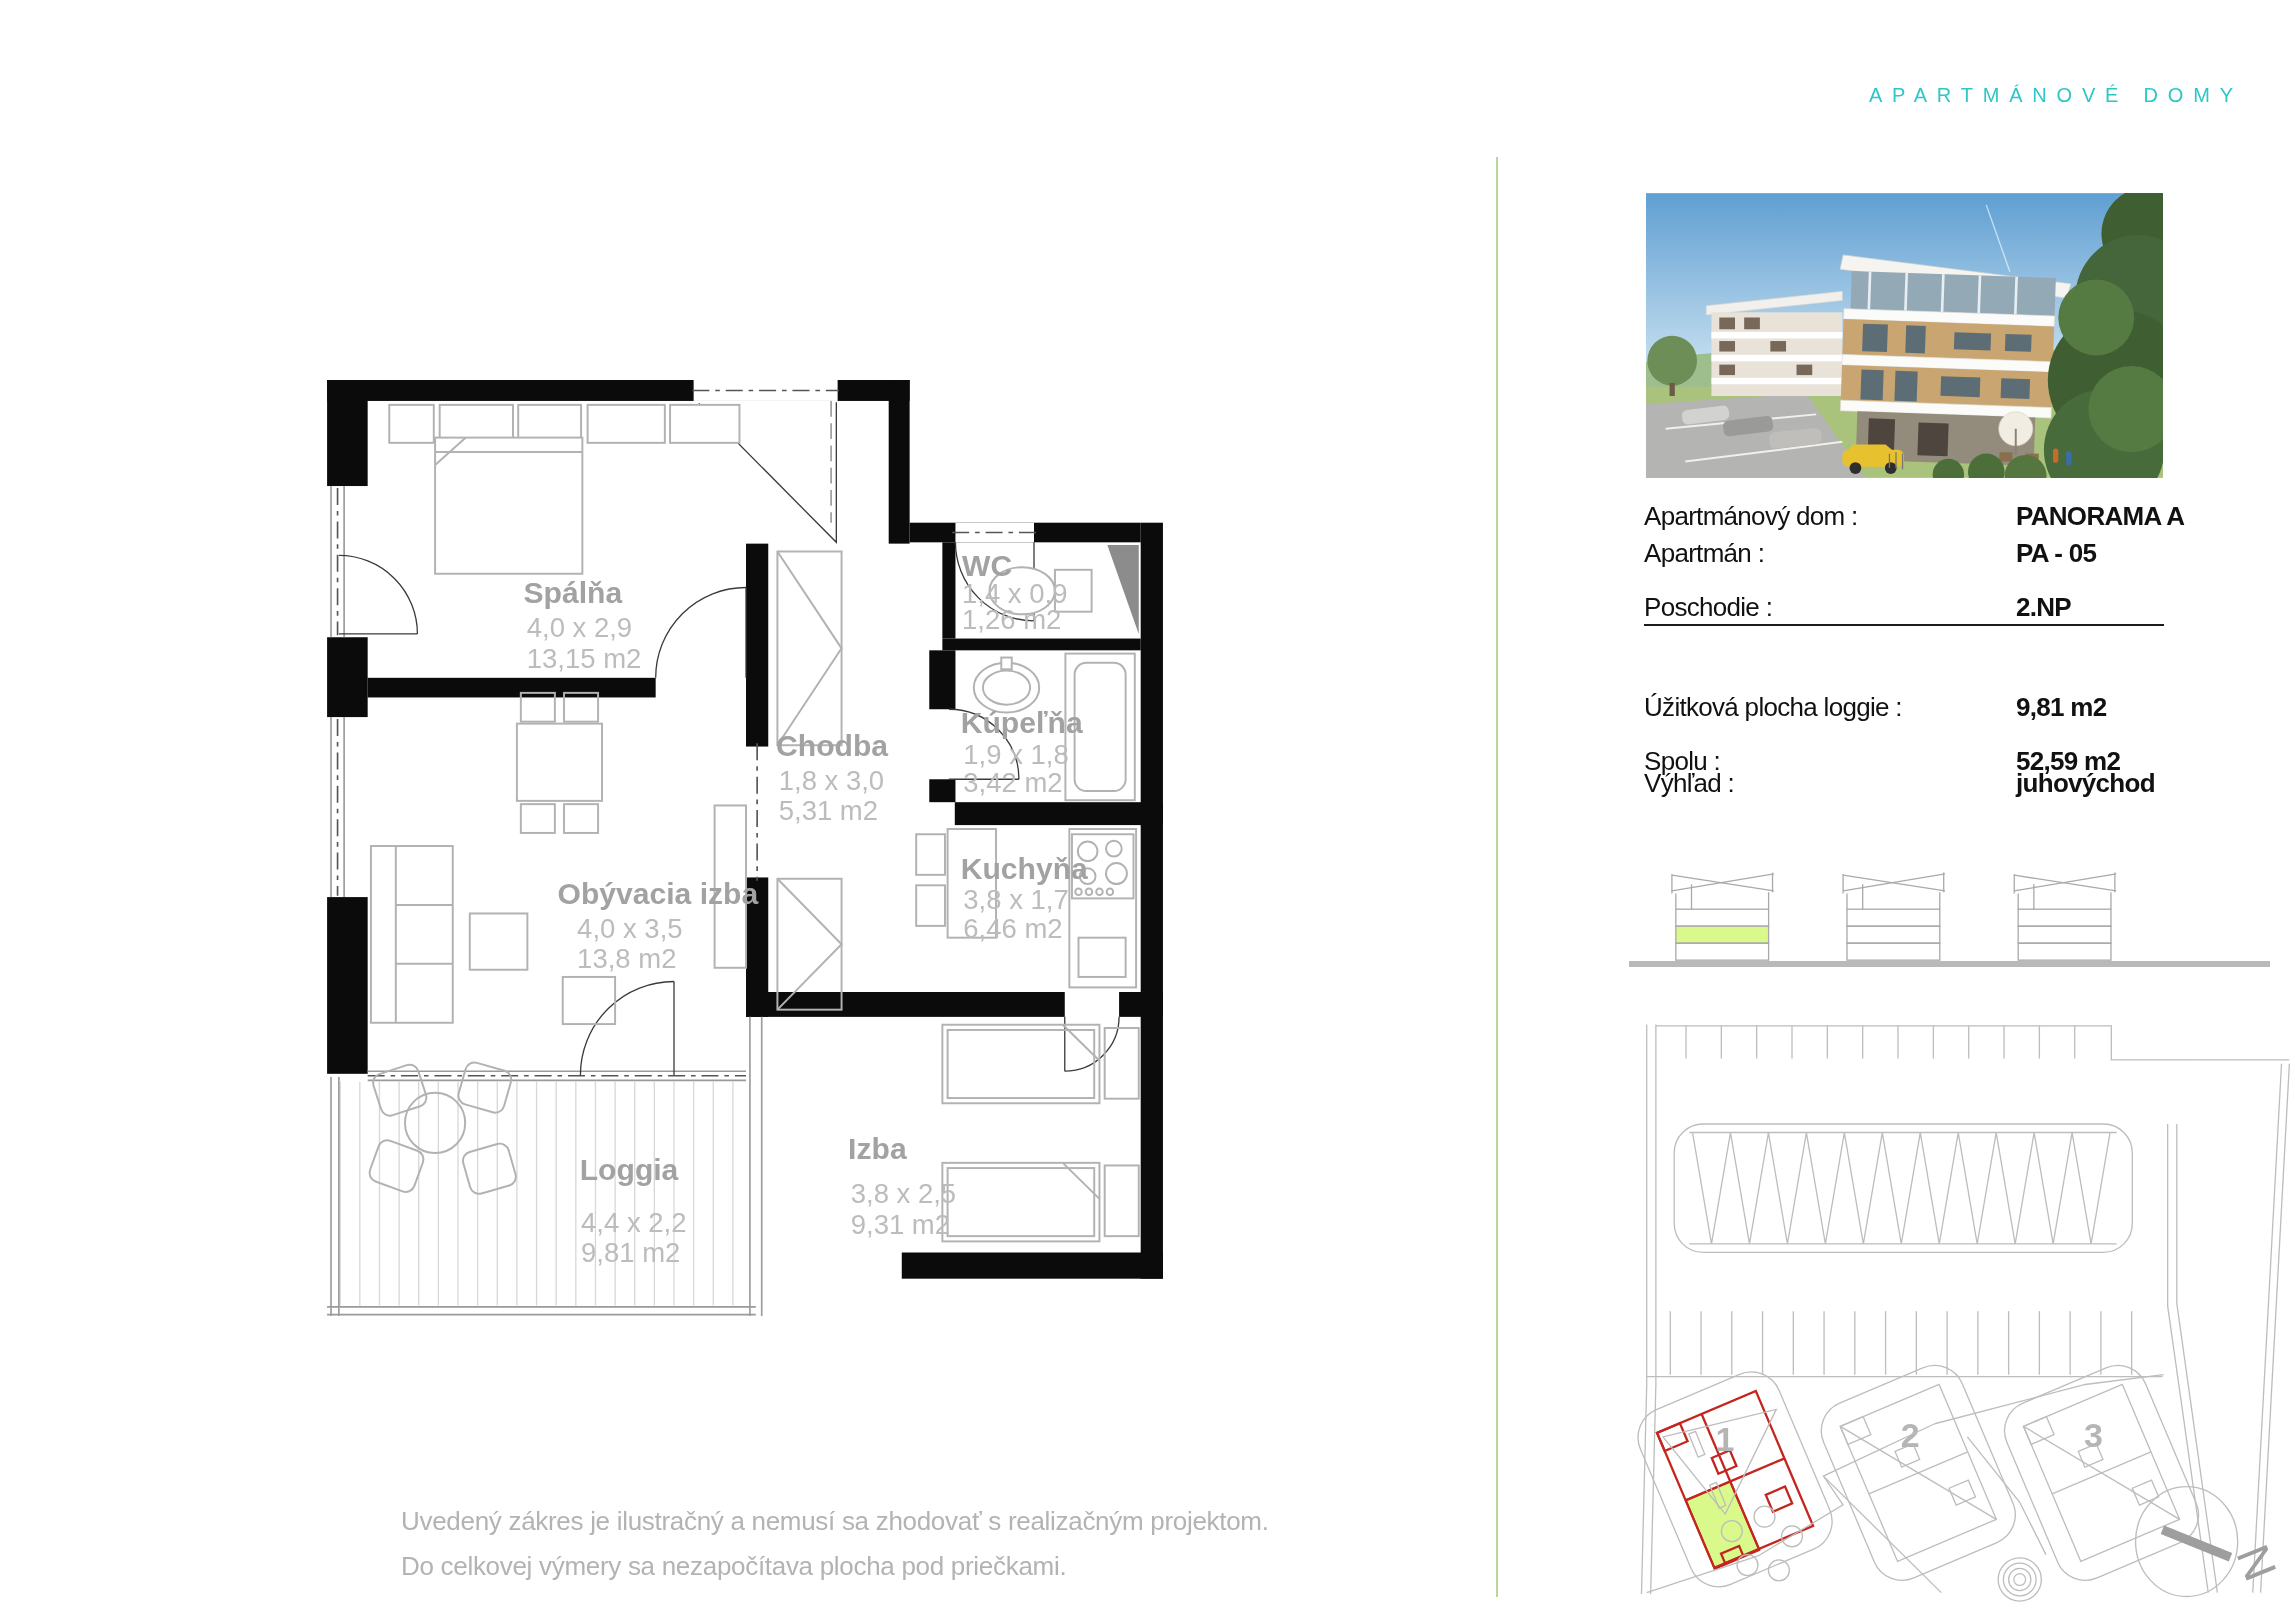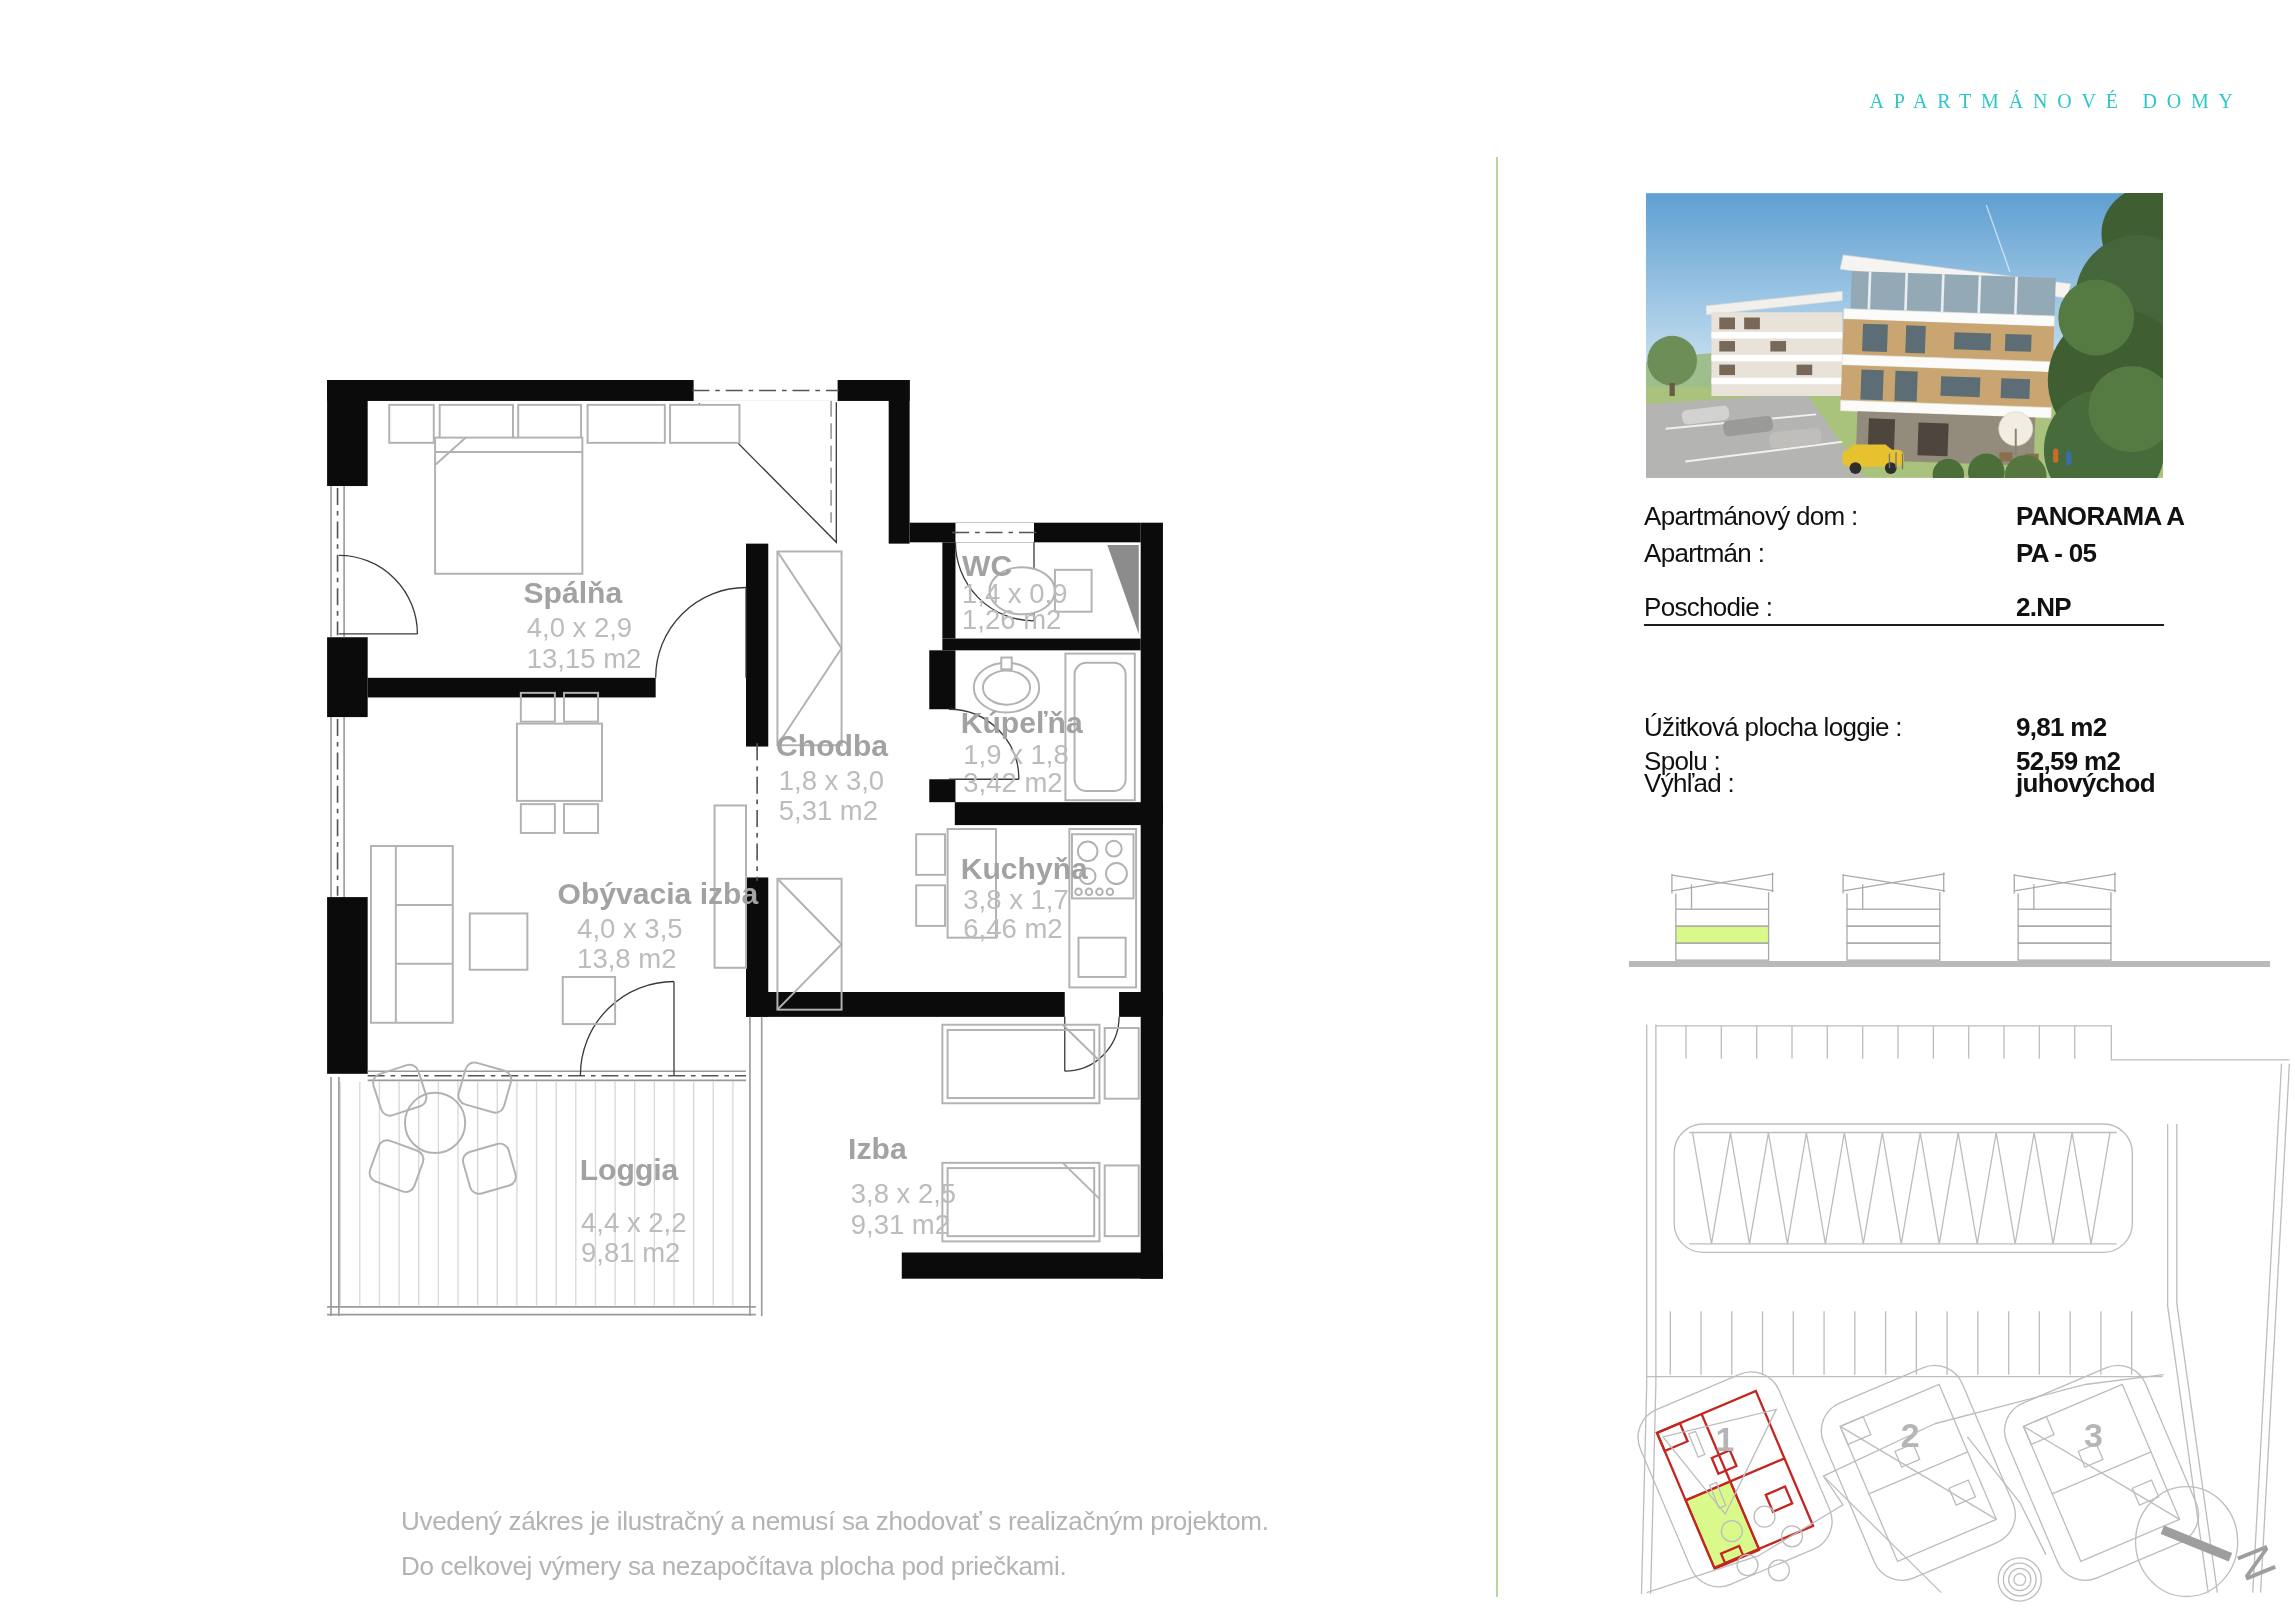--- a/index.html
+++ b/index.html
@@ -2,21 +2,21 @@
 <html style="font-size:10.5px"><head>
 <meta charset="utf-8">
 <style>
   html,body{margin:0;padding:0;background:#ffffff;}
   body{width:2295px;height:1622px;position:relative;font-family:"Liberation Sans",sans-serif;overflow:hidden;}
   .abs{position:absolute;}
 
   
   .brand-box{left:1636px;top:84px;width:597px;text-align:right;}
   .brand-name{font-size:39px;font-weight:500;letter-spacing:19.6px;color:#2dc6c9;margin-right:-19.6px;}
-  .brand-sub{font-size:20px;font-weight:500;letter-spacing:9.8px;color:#2dc6c9;margin-top:6px;margin-right:-9.8px;font-family:Liberation Serif, serif;}
+  .brand-sub{font-size:20px;font-weight:500;letter-spacing:9.8px;color:#2dc6c9;margin-top:0;margin-right:-9.8px;}
 
   
   .v-divider{left:1496px;top:157px;width:2px;height:1440px;background:#b7d89c;}
 
   
   .info-block{left:1644px;width:589px;}
   .info-row{position:absolute;left:0;width:589px;height:33px;font-size:26px;color:#111;letter-spacing:-0.7px;white-space:nowrap;}
   .info-label{position:absolute;left:0;}
   .info-value{position:absolute;left:372px;font-weight:bold;}
   .info-divider{left:1644px;top:624px;width:520px;height:2px;background:#1c1c1c;}
@@ -160,21 +160,21 @@
   </div>
   <div class="info-row" style="top:91px;">
     <span class="info-label">Poschodie :</span>
     <span class="info-value">2.NP</span>
   </div>
 </div>
 
 <div class="abs info-divider"></div>
 
 <div class="abs info-block" style="top:654px;height:157px;">
-  <div class="info-row" style="top:38px;margin-top:20px;">
+  <div class="info-row" style="top:38px;">
     <span class="info-label">Úžitková plocha loggie :</span>
     <span class="info-value">9,81 m2</span>
   </div>
   <div class="info-row" style="top:92px;">
     <span class="info-label">Spolu :</span>
     <span class="info-value">52,59 m2</span>
   </div>
   <div class="info-row" style="top:114px;">
     <span class="info-label">Výhľad :</span>
     <span class="info-value">juhovýchod</span>

